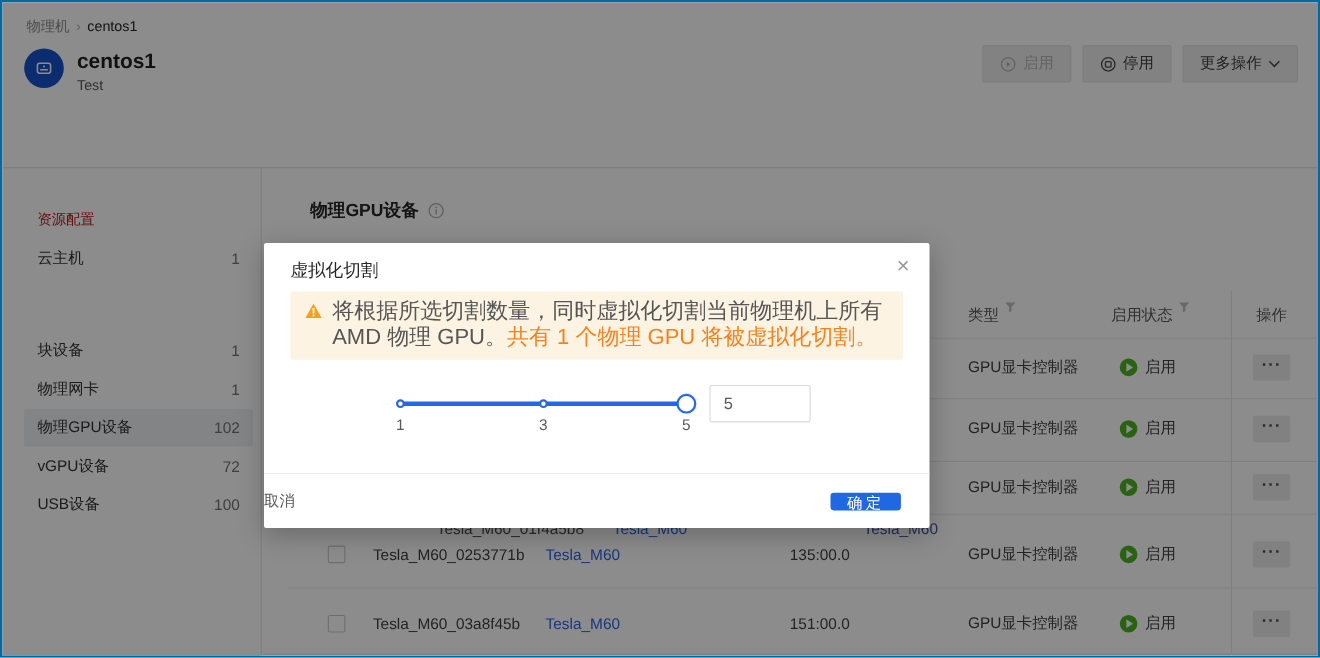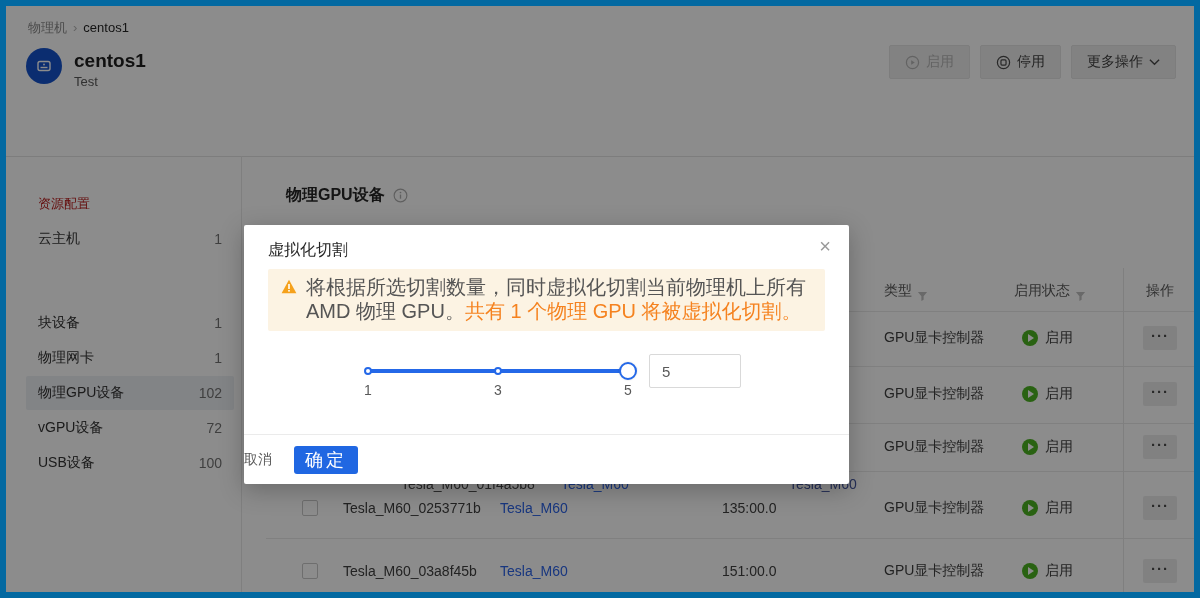--- a/index.html
+++ b/index.html
@@ -1,18 +1,18 @@
 <!DOCTYPE html>
 <html><head>
 <meta charset="utf-8">
 <style>
   body { margin:0; background:#fff; }
   .screen {
     position:relative; width:1200px; height:598px; box-sizing:border-box;
-    background:#ffffff; border:6px solid #0369a1; overflow:hidden;
+    background:#ffffff; border:2px solid #0369a1; overflow:hidden;
     font-family:"Liberation Sans", sans-serif; color:#404040;
   }
   .abs { position:absolute; }
 
   
   .breadcrumb { left:22px; top:13px; font-size:13px; color:#8c8c8c; }
   .breadcrumb .sep { margin:0 6px; color:#b5b5b5; }
   .breadcrumb .current { color:#262626; }
   .avatar { left:20px; top:42px; width:36px; height:36px; border-radius:50%;
     background:#1553cc; display:flex; align-items:center; justify-content:center; }
@@ -37,21 +37,21 @@
   .side-item { left:20px; width:208px; height:34px; display:flex; align-items:center;
     justify-content:space-between; padding:0 12px; box-sizing:border-box; font-size:14px;
     color:#333; border-radius:2px; cursor:pointer; }
   .side-item .cnt { color:#737373; }
   .side-item.selected { background:#edf0f5; }
 
   
   .main-title { left:280px; top:179px; font-size:16px; font-weight:bold; color:#262626;
     display:flex; align-items:center; gap:8px; }
   .th { top:272px; height:24px; line-height:24px; font-size:14px; color:#595959;
-    display:flex; align-items:flex-end; gap:5px; }
+    display:flex; align-items:flex-start; gap:5px; }
   .hline { left:260px; width:940px; height:1px; background:#e9e9e9; }
   .vline-op { left:1117px; top:262px; width:1px; height:336px; background:#e8e8e8; }
   .row { left:0; width:1200px; height:56px; }
   .cell { position:absolute; top:50%; transform:translateY(-50%); font-size:14px; color:#404040; white-space:nowrap; }
   .checkbox { position:absolute; top:50%; transform:translateY(-50%); left:296px; width:16px; height:16px;
     background:#fff; border:1px solid #c9c9c9; border-radius:2px; box-sizing:border-box; cursor:pointer; }
   .c-name { left:337px; }
   .c-model { left:494px; color:#2d64e8; cursor:pointer; }
   .c-addr { left:716px; }
   .c-type { left:878px; }
@@ -77,23 +77,23 @@
   .alert-text .hl { color:#f5821f; }
   .s-rail { left:124px; top:144px; width:260px; height:4px; background:#2468e8; border-radius:2px; cursor:pointer; }
   .s-dot { width:8px; height:8px; background:#fff; border:2px solid #2468e8; border-radius:50%; box-sizing:border-box; }
   .s-handle { left:375px; top:137px; width:18px; height:18px; background:#fff; border:2px solid #2468e8;
     border-radius:50%; box-sizing:border-box; cursor:grab; box-shadow:0 0 2px rgba(0,0,0,.15); }
   .s-label { top:157px; font-size:14px; color:#595959; transform:translateX(-50%); }
   .s-input { left:405px; top:129px; width:92px; height:34px; box-sizing:border-box; border:1px solid #d9d9d9;
     border-radius:2px; font-size:15px; color:#595959; padding:0 12px; font-family:"Liberation Sans", sans-serif; }
   .m-footer-line { left:0; top:209px; width:605px; height:1px; background:#ebebeb; }
   .m-footer { left:0; top:210px; width:605px; height:49px; display:flex; align-items:center;
-    justify-content:flex-start; gap:22px; padding-right:26px; box-sizing:border-box; }
+    justify-content:space-between; gap:12px; padding-right:26px; box-sizing:border-box; }
   .btn-text { font-size:14px; color:#595959; cursor:pointer; }
-  .btn-primary { width:64px; height:28px; background:#2067e2; color:#fff; font-size:18px;
+  .btn-primary { width:64px; height:16px; background:#2067e2; color:#fff; font-size:14px;
     border:none; border-radius:3px; letter-spacing:3px; cursor:pointer; font-family:"Liberation Sans", sans-serif; }
 </style>
 </head>
 <body>
 
 <div class="screen">
 
   <div class="abs breadcrumb">
     <span>物理机</span><span class="sep">›</span><span class="current">centos1</span>
   </div>

